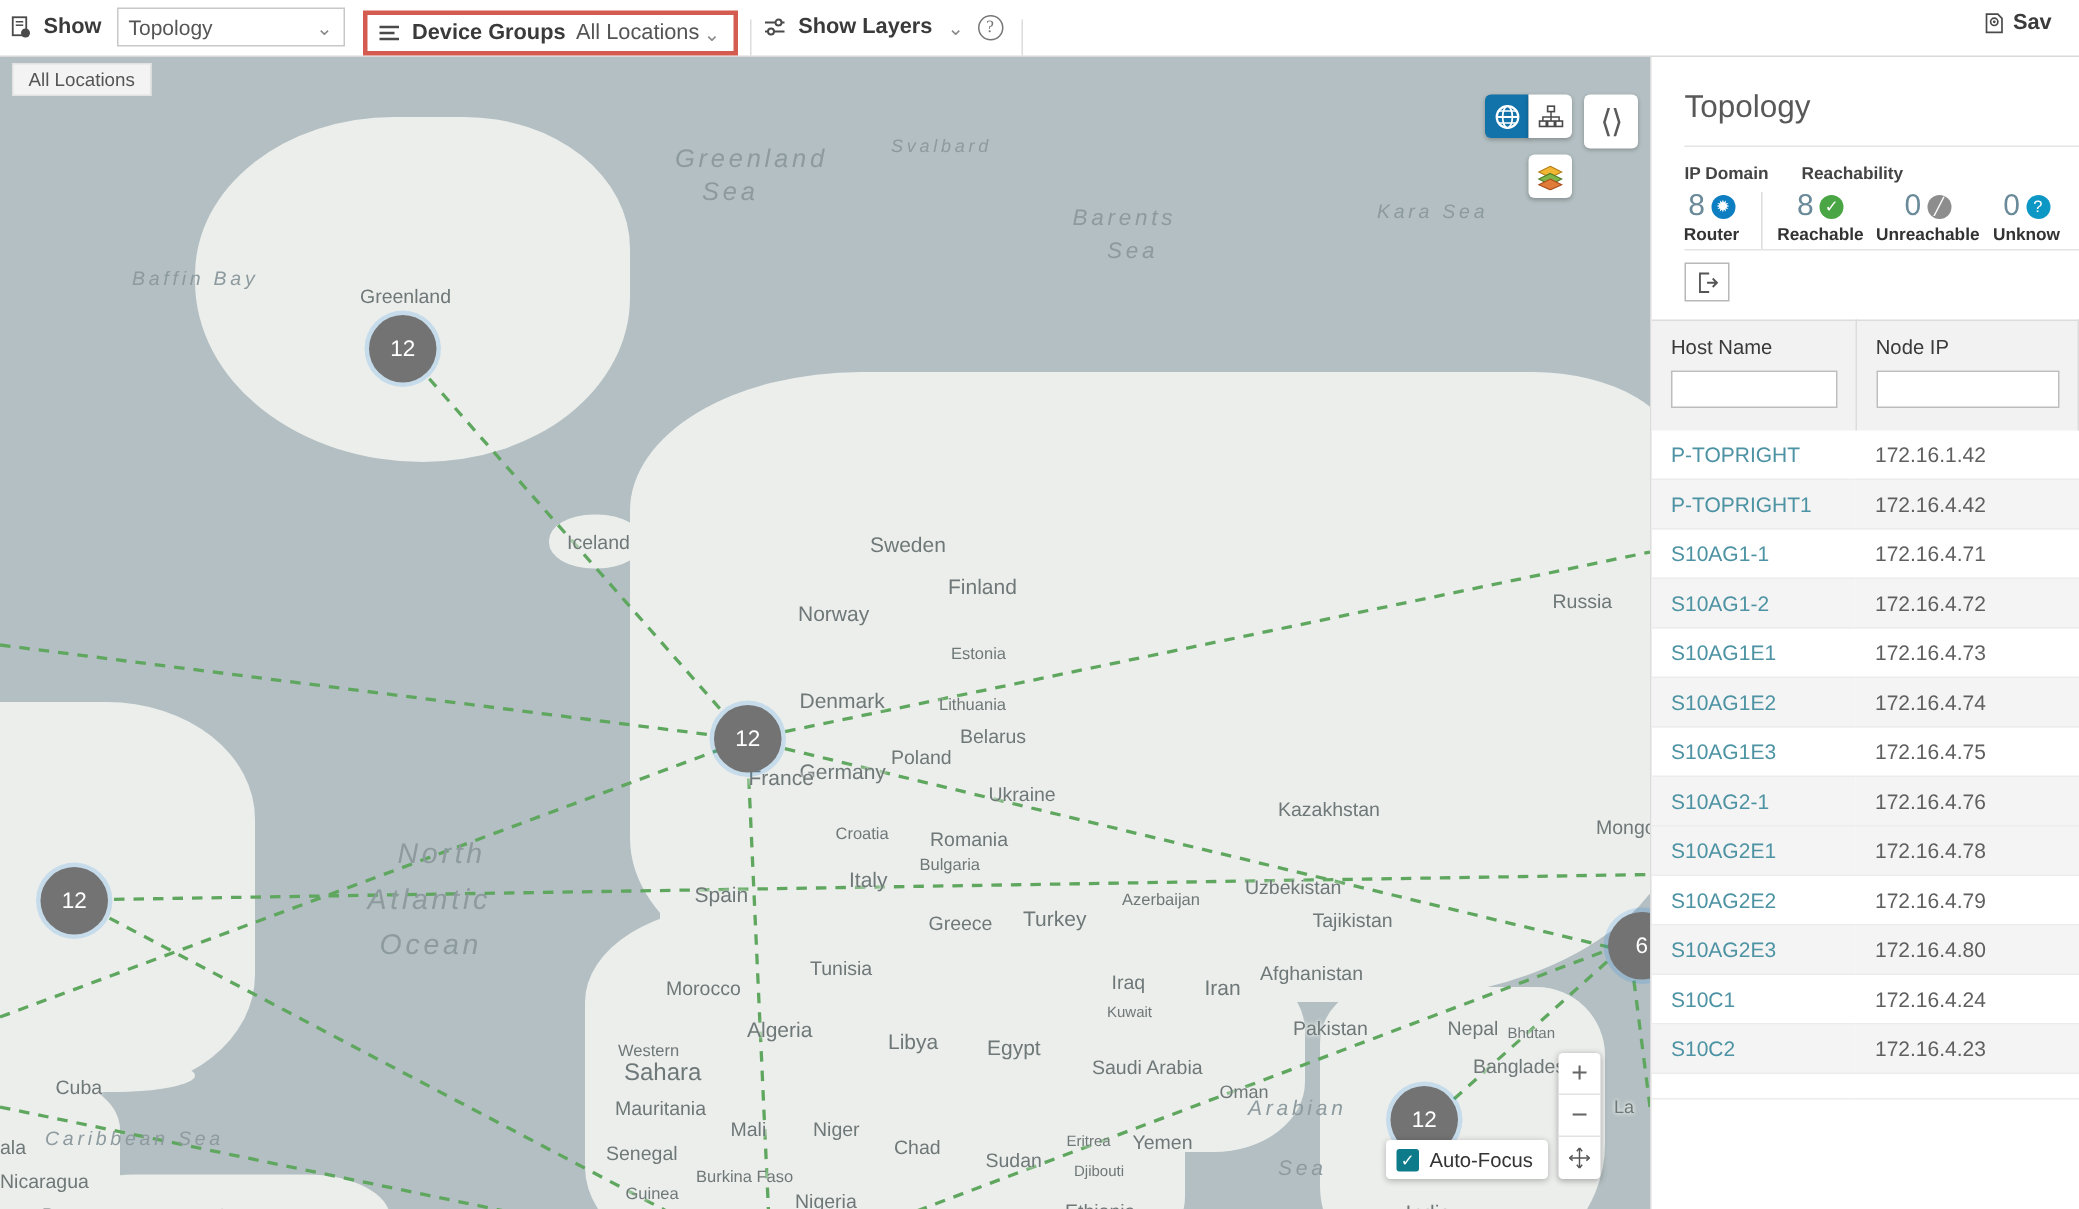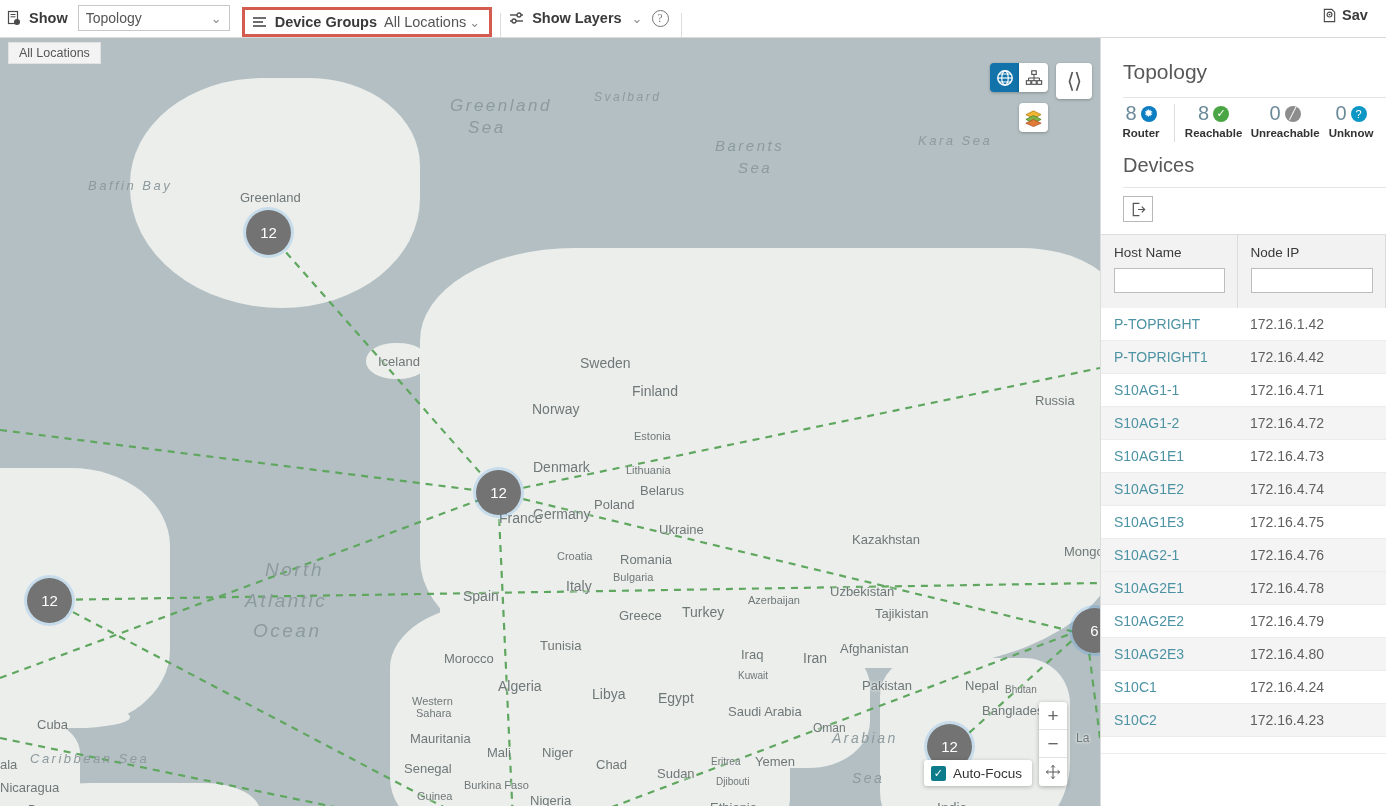--- a/index.html
+++ b/index.html
@@ -332,21 +332,21 @@
         <div class="country" style="left: 840px; top: 603px; font-size: 13px;">Afghanistan</div>
         <div class="country" style="left: 444px; top: 613px; font-size: 13px;">Morocco</div>
         <div class="country" style="left: 738px; top: 632px; font-size: 10px;">Kuwait</div>
         <div class="country" style="left: 498px; top: 640px; font-size: 14px;">Algeria</div>
         <div class="country" style="left: 592px; top: 648px; font-size: 14px;">Libya</div>
         <div class="country" style="left: 658px; top: 652px; font-size: 14px;">Egypt</div>
         <div class="country" style="left: 862px; top: 640px; font-size: 13px;">Pakistan</div>
         <div class="country" style="left: 965px; top: 640px; font-size: 13px;">Nepal</div>
         <div class="country" style="left: 1005px; top: 646px; font-size: 10px;">Bhutan</div>
         <div class="country" style="left: 412px; top: 657px; font-size: 11px;">Western</div>
-        <div class="country" style="left: 416px; top: 669px; font-size: 11px;">Sahara</div>
+        <div class="country" style="left: 416px; top: 669px; font-size: 16px;">Sahara</div>
         <div class="country" style="left: 728px; top: 666px; font-size: 13px;">Saudi Arabia</div>
         <div class="country" style="left: 982px; top: 665px; font-size: 13px;">Bangladesh</div>
         <div class="country" style="left: 410px; top: 693px; font-size: 13px;">Mauritania</div>
         <div class="country" style="left: 813px; top: 683px; font-size: 12px;">Oman</div>
         <div class="country" style="left: 487px; top: 707px; font-size: 13px;">Mali</div>
         <div class="country" style="left: 542px; top: 707px; font-size: 13px;">Niger</div>
         <div class="country" style="left: 596px; top: 719px; font-size: 13px;">Chad</div>
         <div class="country" style="left: 657px; top: 728px; font-size: 13px;">Sudan</div>
         <div class="country" style="left: 711px; top: 718px; font-size: 10px;">Eritrea</div>
         <div class="country" style="left: 755px; top: 716px; font-size: 13px;">Yemen</div>
@@ -421,20 +421,24 @@
     <div class="autofocus">
       <span class="cbx">✓</span>
       <span>Auto-Focus</span>
     </div>
   </div>
 
   <div class="panel">
     <div class="panel-title">Topology</div>
     <div class="panel-rule"></div>
 
+    <div class="stat-heads">
+      <span>IP Domain</span>
+      <span>Reachability</span>
+    </div>
 
     <div class="stat-row">
       <div class="stat">
         <span class="top">
           <span class="num">8</span>
           <span class="badge" style="background:#0d7ec2">✹</span>
         </span>
         <span class="cap">Router</span>
       </div>
       <div class="vline"></div>
@@ -454,21 +458,20 @@
       </div>
       <div class="stat">
         <span class="top">
           <span class="num">0</span>
           <span class="badge" style="background:#0d97c4">?</span>
         </span>
         <span class="cap">Unknow</span>
       </div>
     </div>
 
-    <div class="devices-title">Devices</div>
     <div class="panel-rule"></div>
 
     <div class="export-box">
       <svg width="17" height="17" viewBox="0 0 18 18">
         <path d="M10 2.5H3.5v13H10" fill="none" stroke="#555" stroke-width="1.3"></path>
         <path d="M8.5 9h7M12.5 6l3 3-3 3" fill="none" stroke="#555" stroke-width="1.3"></path>
       </svg>
     </div>
 
     <table class="dev">

